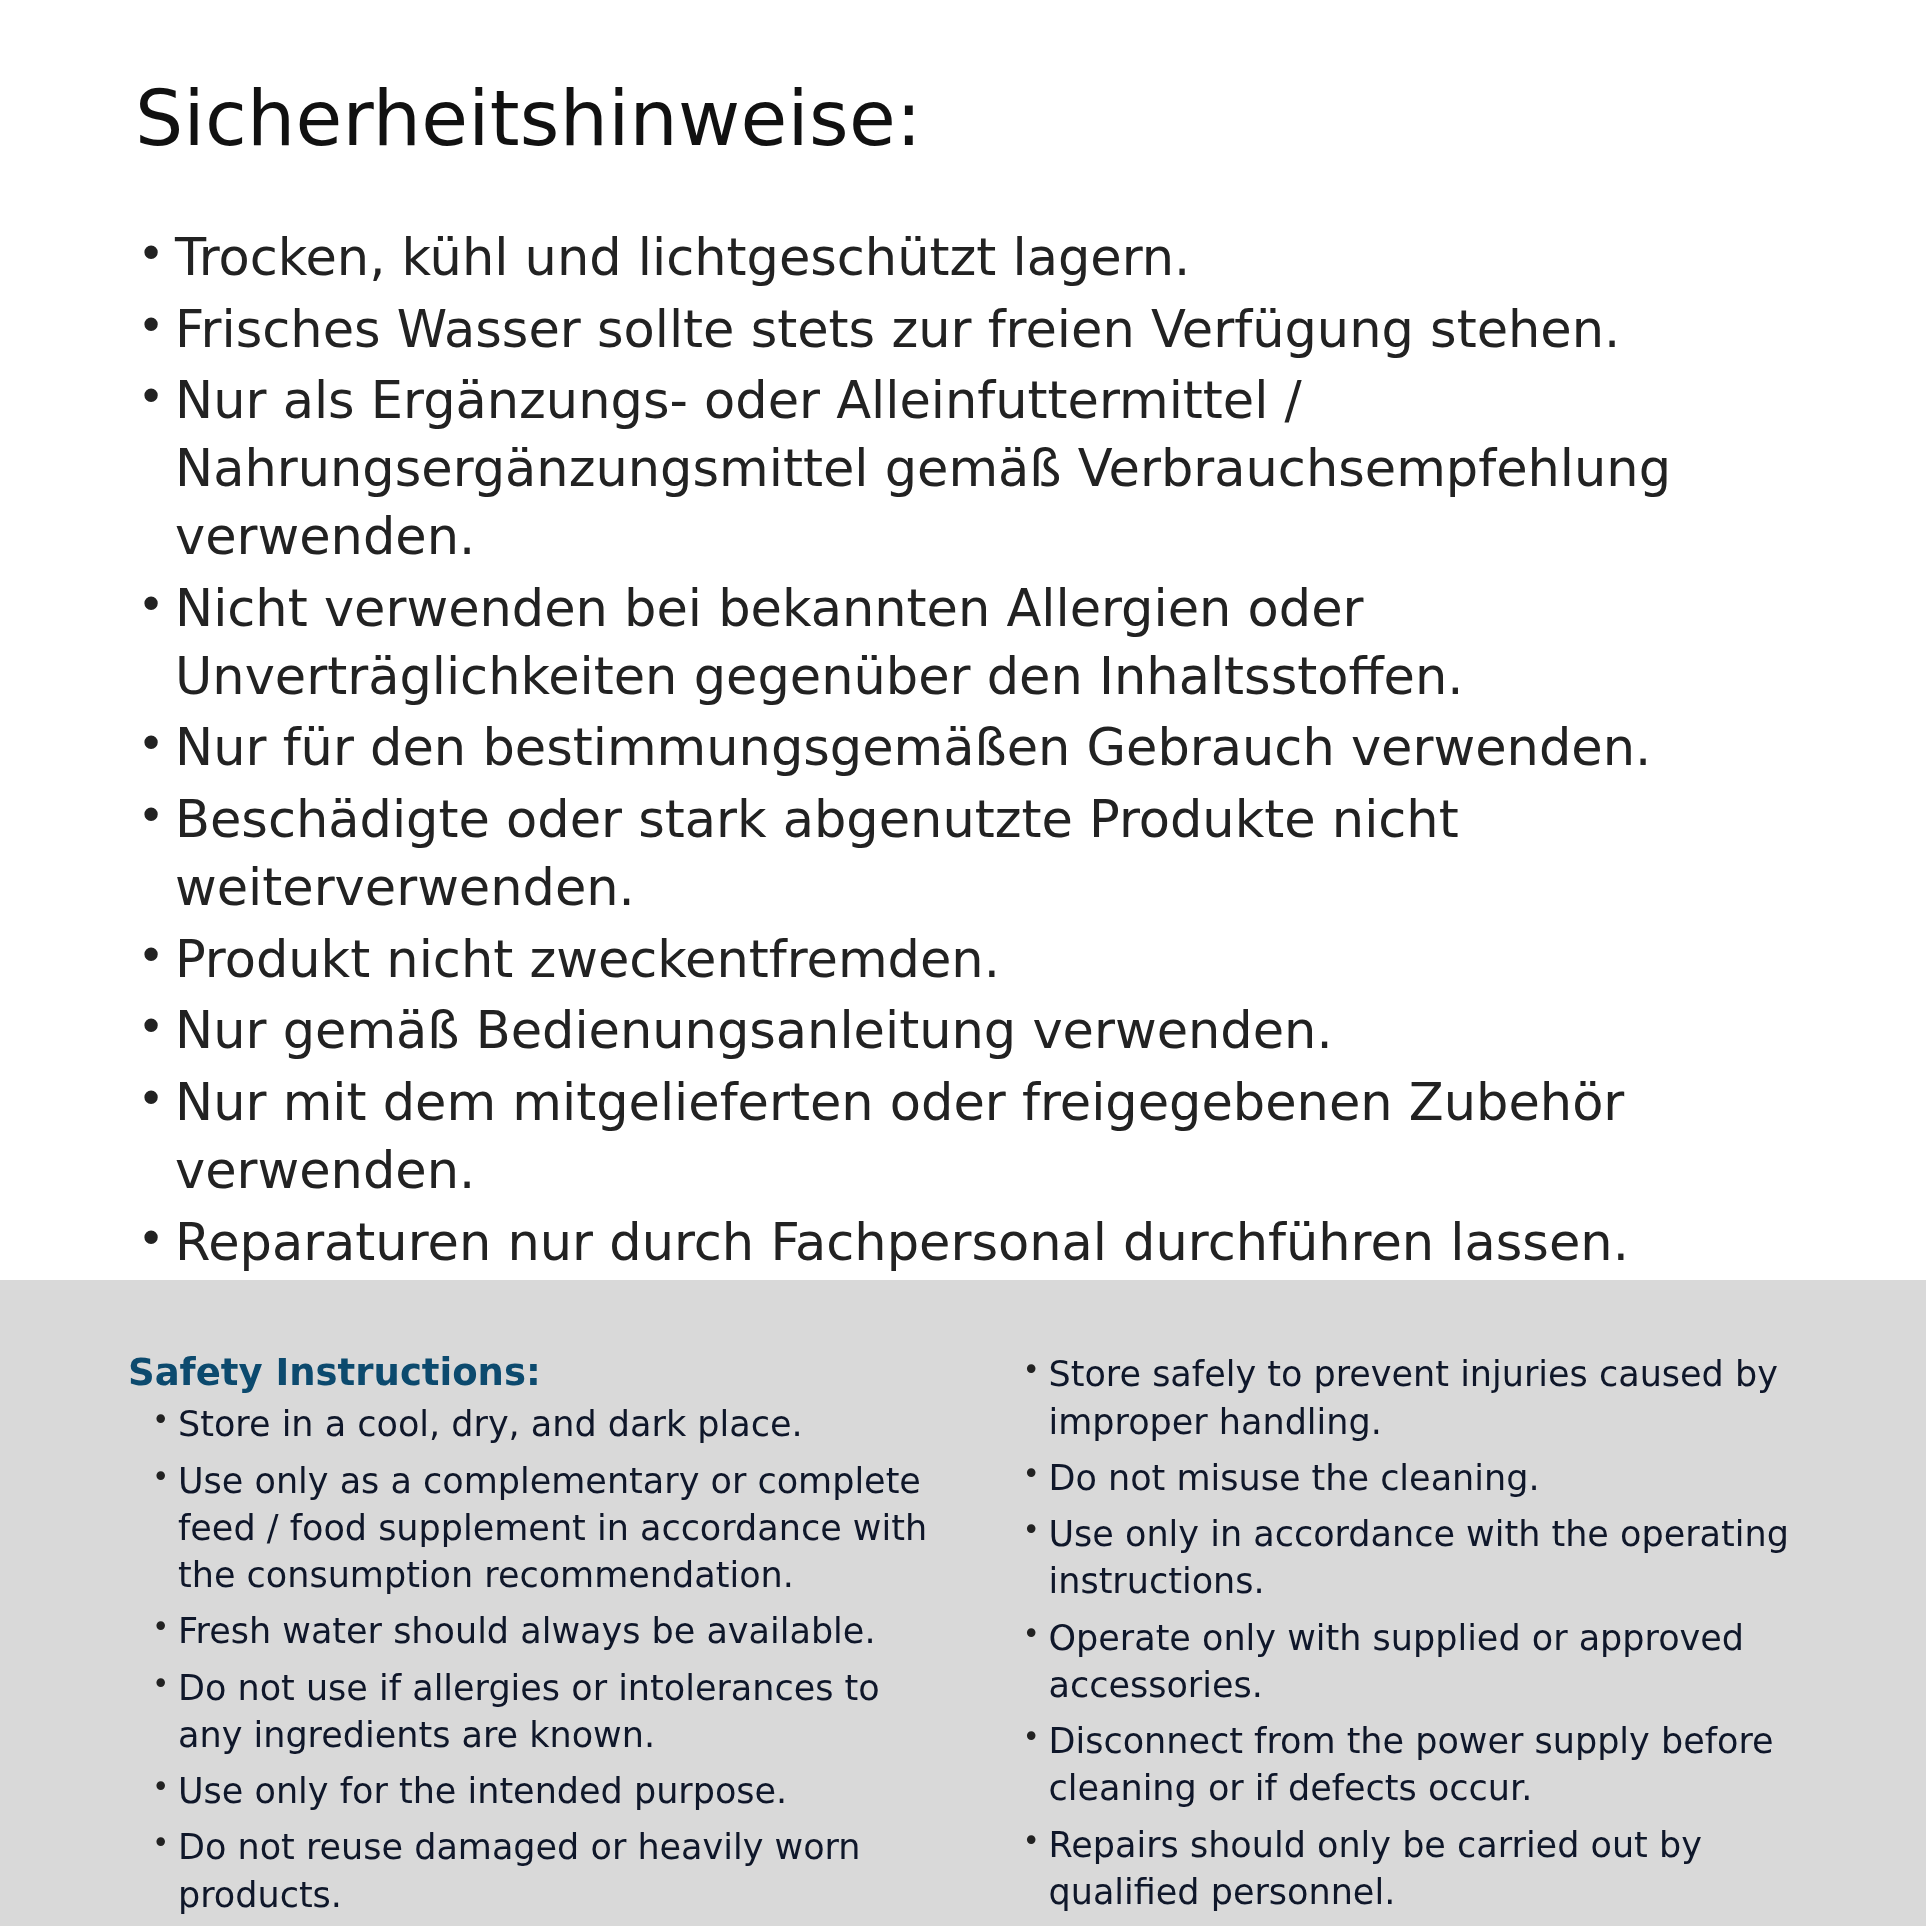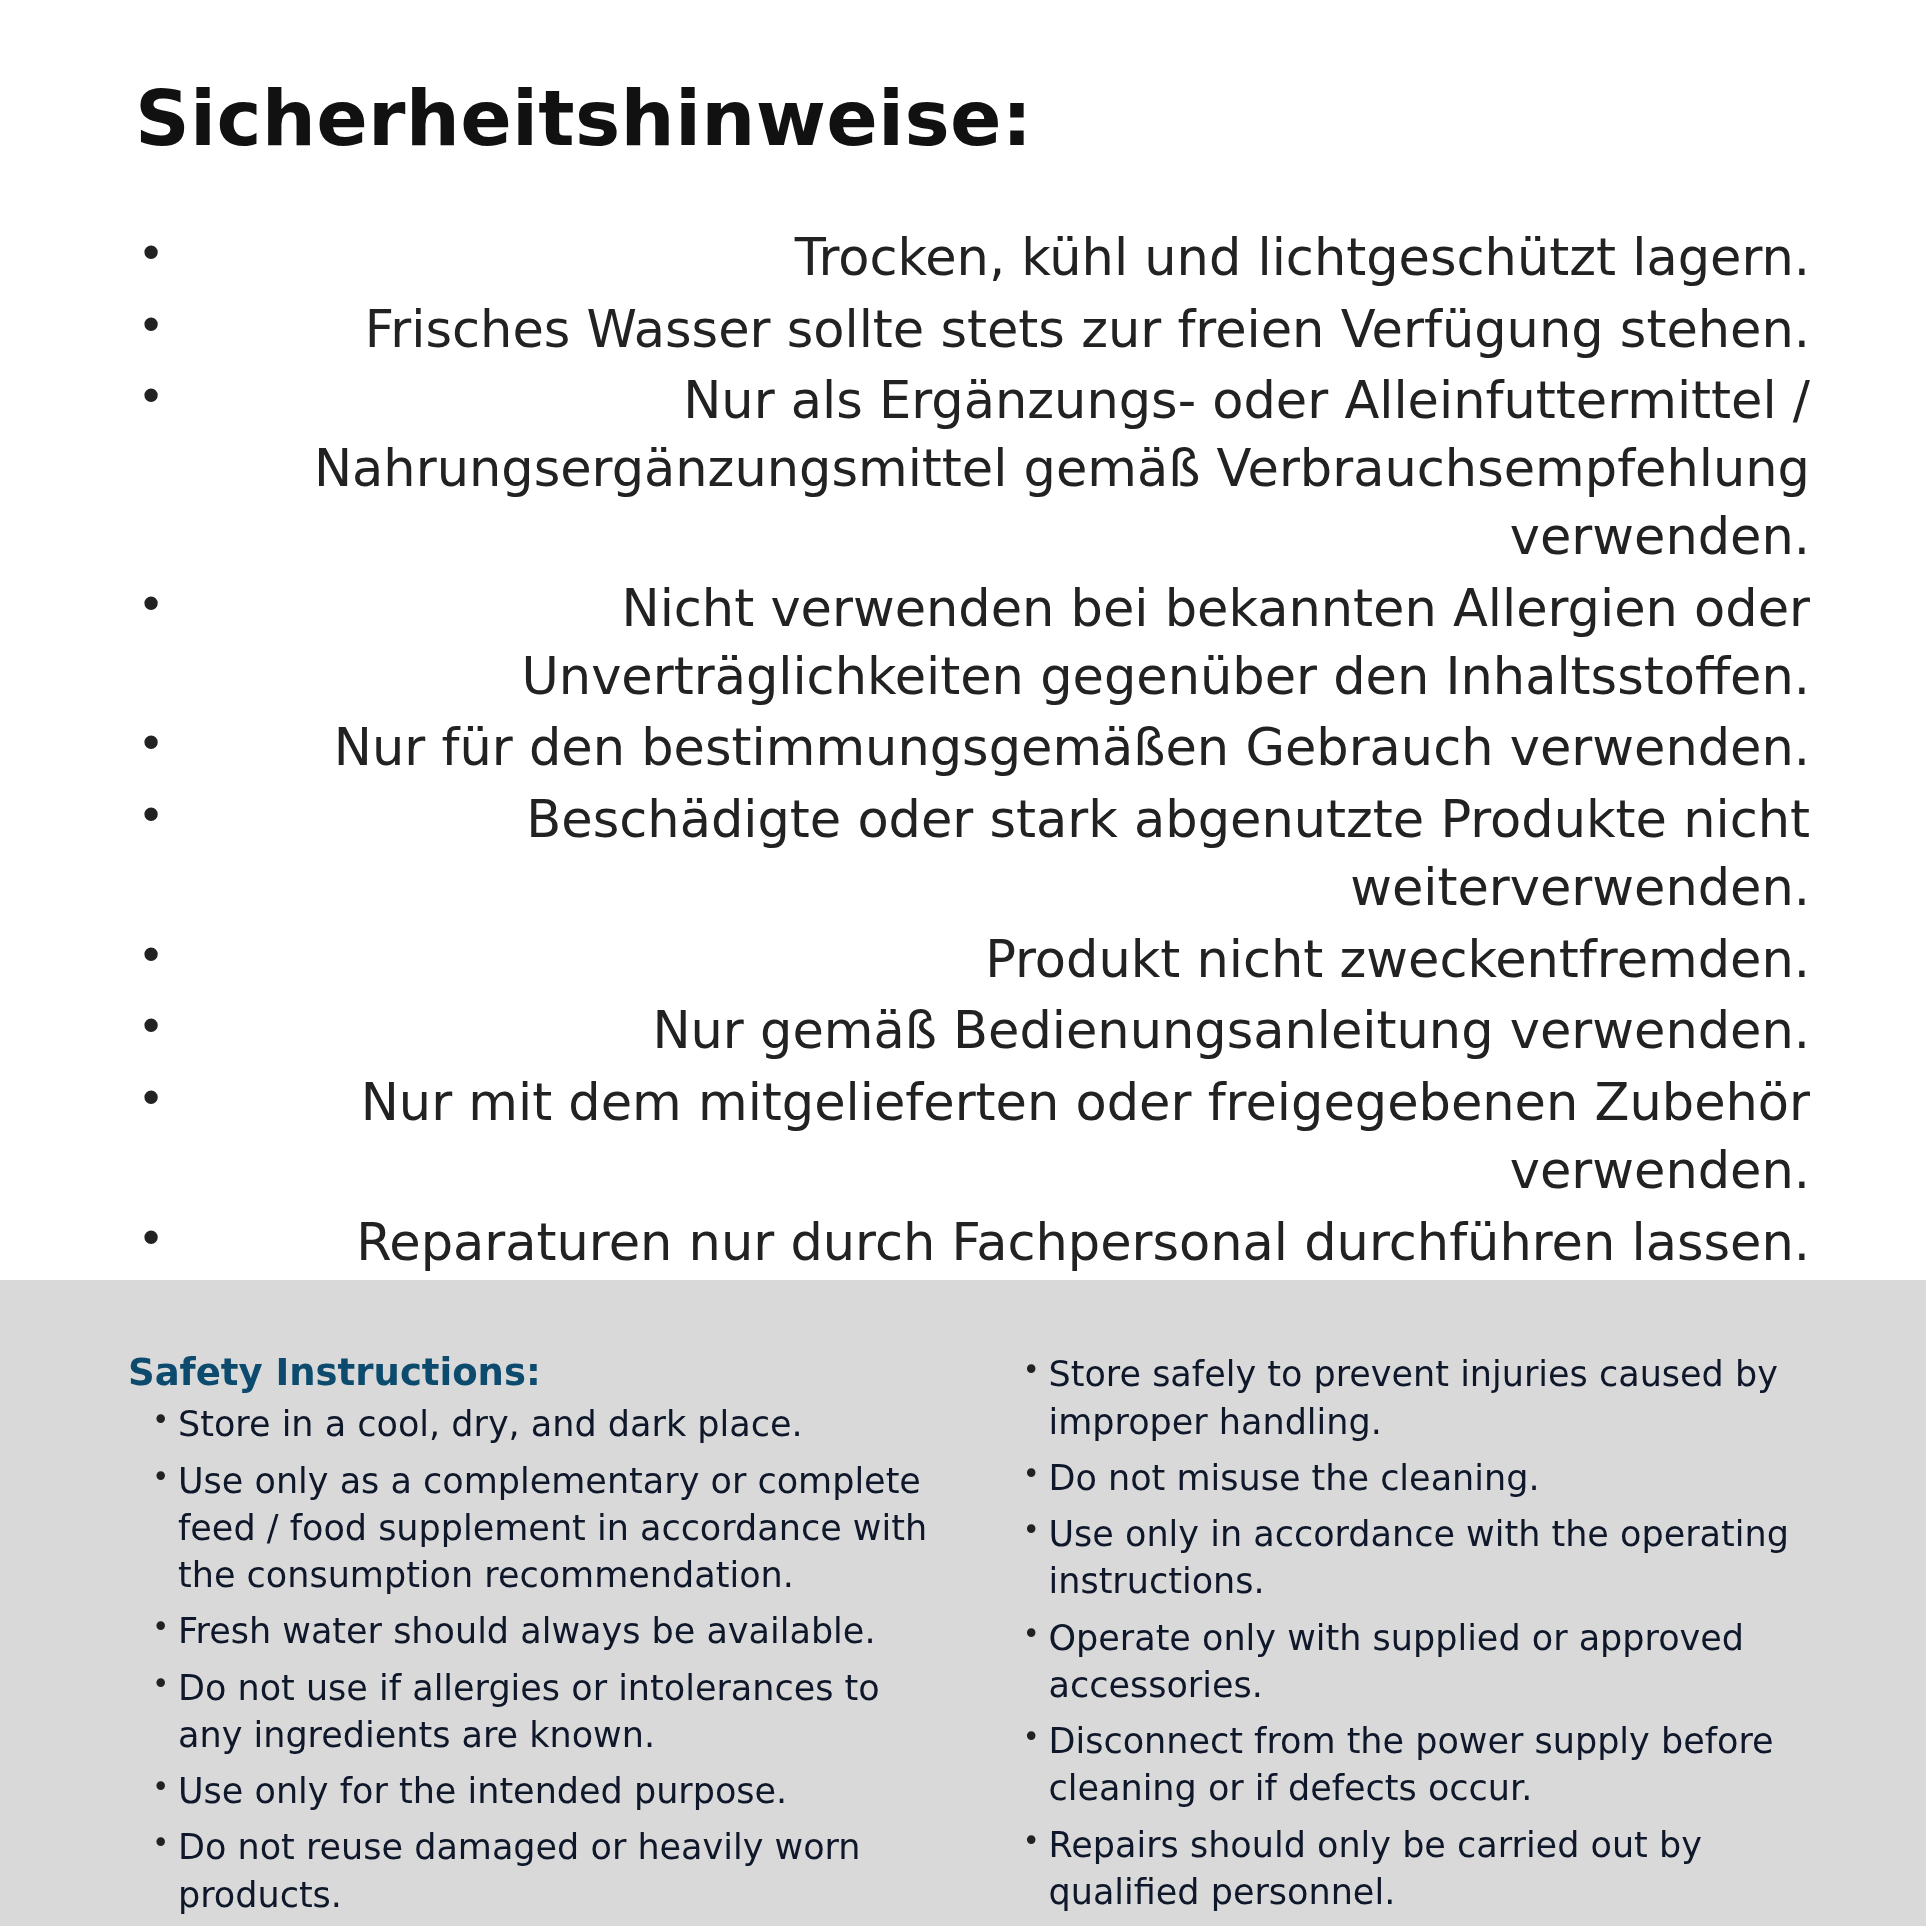--- a/index.html
+++ b/index.html
@@ -13,27 +13,27 @@
   }
 
   
   .german-section {
     height: 1307px;
     background: #ffffff;
     padding: 74px 116px 0 135px;
   }
   .german-heading {
     font-size: 76px;
-    font-weight: 700;
+    font-weight: 400;
     color: #111111;
     margin-bottom: 61px;
     letter-spacing: 0.3px;
   }
   ul.safety-list { list-style: none; }
-  .german-section ul.safety-list { max-width: 1746px; text-align: right; }
+  .german-section ul.safety-list { max-width: 1746px; }
   .german-section ul.safety-list li {
     position: relative;
     font-size: 51px;
     line-height: 1.33;
     padding-left: 40px;
     margin-bottom: 3.9px;
     color: #222222;
   }
   .german-section ul.safety-list li::before {
     content: "\2022";

